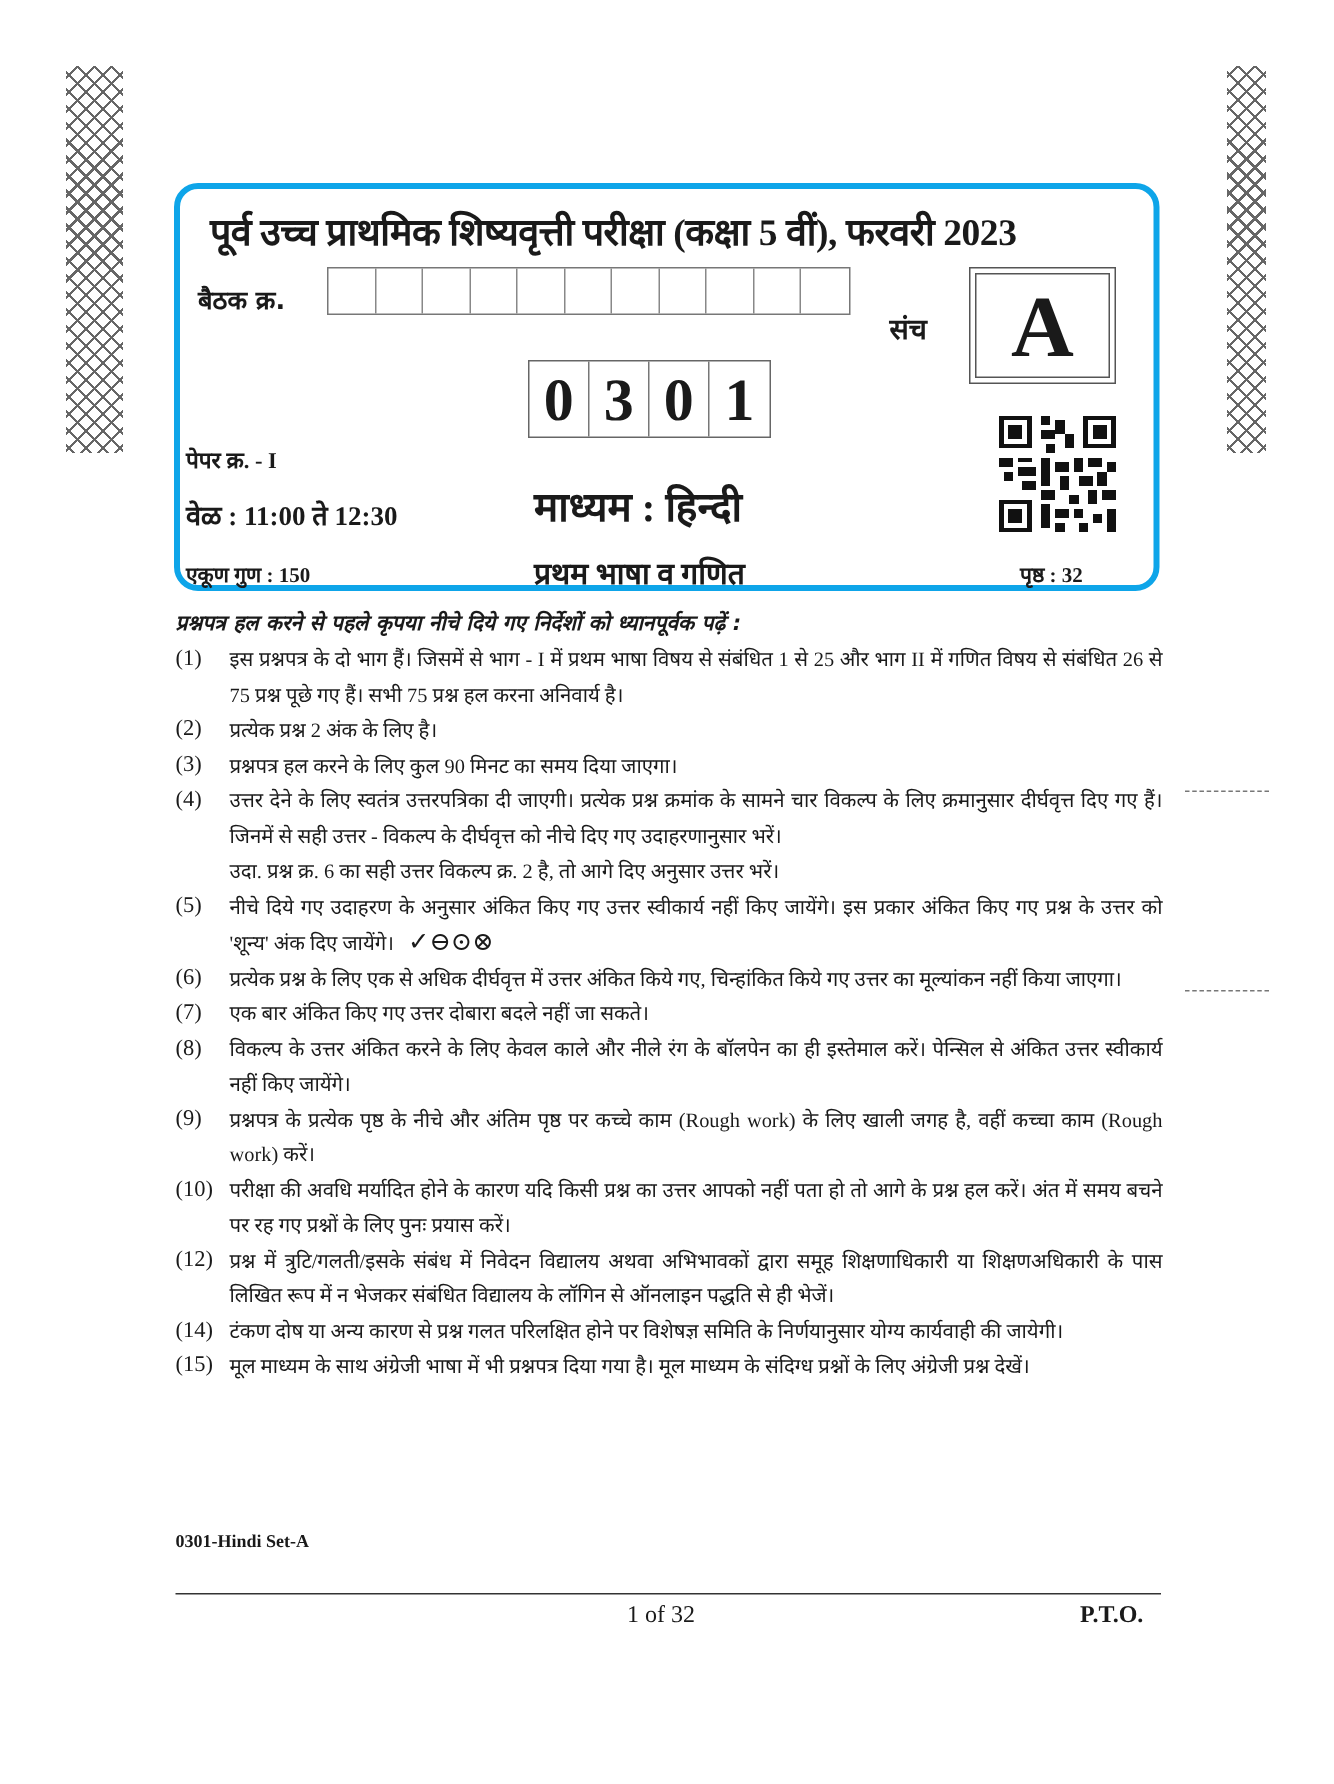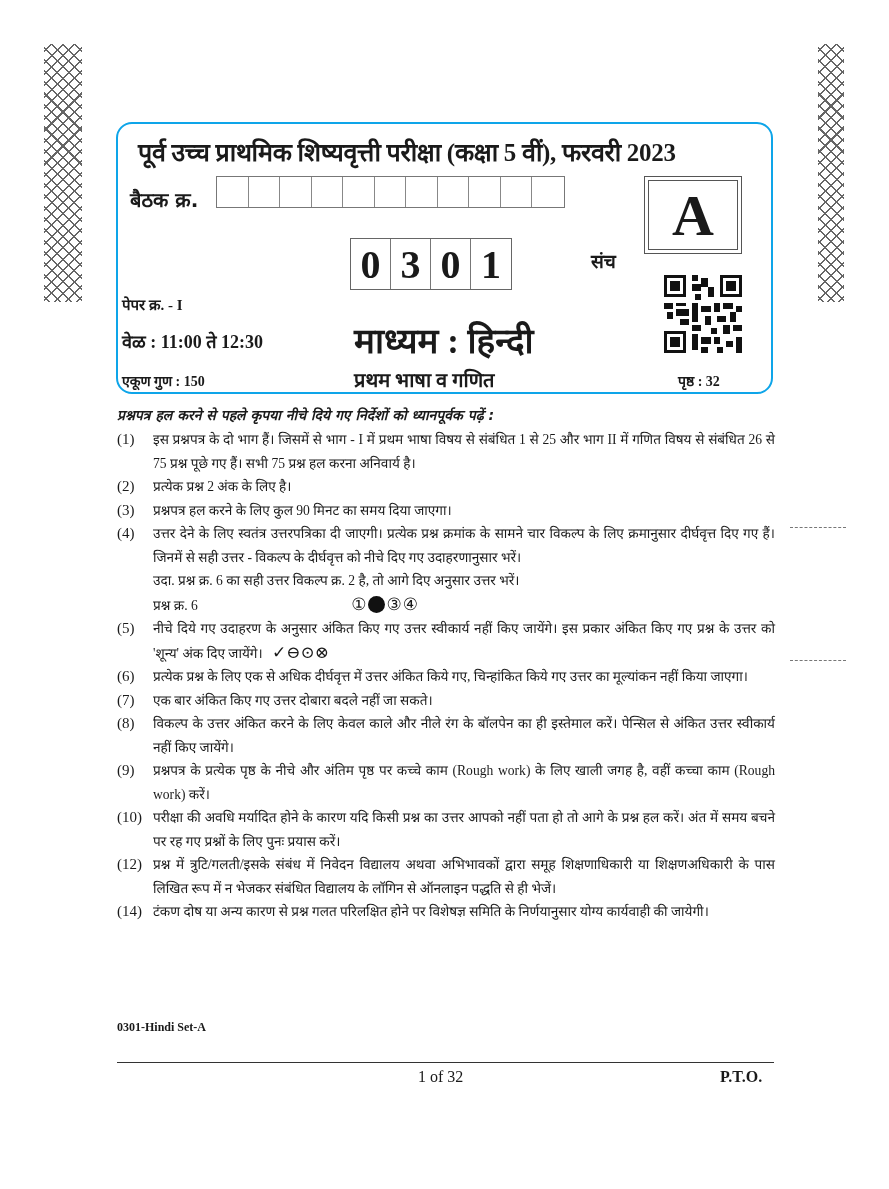--- a/index.html
+++ b/index.html
@@ -8,46 +8,46 @@
 
   .side-pattern { position: absolute; top: 44px; width: 38px; height: 258px;
     background-image:
       repeating-linear-gradient(45deg, transparent 0 3px, #333 3px 4.5px, transparent 4.5px 8px),
       repeating-linear-gradient(-45deg, transparent 0 3px, #333 3px 4.5px, transparent 4.5px 8px);
     opacity: 0.75; }
   .side-pattern.left { left: 44px; }
   .side-pattern.right { left: 818px; width: 26px; }
 
   .header-box { position: absolute; left: 116px; top: 122px; width: 657px; height: 272px;
-    border: 2px solid #0ea5e9; border-radius: 16px; }
+    border: 4px solid #0ea5e9; border-radius: 16px; }
   .title { position: absolute; left: 20px; top: 10px; width: 620px; font-size: 25px; font-weight: bold;
     white-space: nowrap; letter-spacing: -0.3px; }
-  .seat-label { position: absolute; left: 12px; top: 62px; font-size: 20px; font-weight: bold;
+  .seat-label { position: absolute; left: 12px; top: 62px; font-size: 17px; font-weight: bold;
     font-family: "DejaVu Sans", sans-serif; }
   .seat-boxes { position: absolute; left: 98px; top: 52px; display: flex; border: 1px solid #777; }
   .seat-box { width: 31.5px; height: 30px; border-right: 1px solid #888; }
   .seat-box:last-child { border-right: none; }
 
-  .set-label { position: absolute; left: 473px; top: 80px; font-size: 19px; font-weight: bold; margin-top: 44px; }
+  .set-label { position: absolute; left: 473px; top: 80px; font-size: 19px; font-weight: bold; }
   .set-box { position: absolute; left: 526px; top: 52px; width: 98px; height: 78px;
     border: 1px solid #555; padding: 3px; }
   .set-inner { width: 100%; height: 100%; border: 1.5px solid #555; display: flex;
     align-items: center; justify-content: center; font-size: 58px; font-weight: bold; }
 
   .code-boxes { position: absolute; left: 232px; top: 114px; display: flex; border: 1px solid #666; }
   .code-box { width: 40px; height: 50px; border-right: 1px solid #777; display: flex;
     align-items: center; justify-content: center; font-size: 40px; font-weight: bold; }
   .code-box:last-child { border-right: none; }
 
   .qr { position: absolute; left: 546px; top: 150px; width: 78px; height: 80px; }
 
   .paper-no { position: absolute; left: 4px; top: 170px; font-size: 15px; font-weight: bold; }
   .time { position: absolute; left: 4px; top: 205px; font-size: 18px; font-weight: bold; }
   .marks { position: absolute; left: 4px; top: 247px; font-size: 14px; font-weight: bold; }
-  .medium { position: absolute; left: 236px; top: 192px; font-size: 35px; font-weight: bold; }
+  .medium { position: absolute; left: 236px; top: 192px; font-size: 27px; font-weight: bold; }
   .subject { position: absolute; left: 236px; top: 242px; font-size: 20px; font-weight: bold; }
   .pages { position: absolute; left: 560px; top: 247px; font-size: 14px; font-weight: bold; text-align: right; }
 
   .instr-heading { position: absolute; left: 117px; top: 405px; font-size: 14px; font-weight: bold;
     font-family: "DejaVu Sans", sans-serif; font-style: italic; }
   .instructions { position: absolute; left: 117px; top: 428px; width: 658px; list-style: none; }
   .instr { display: flex; font-size: 13.6px; line-height: 23.5px; }
   .instr .num { width: 36px; flex: 0 0 36px; font-size: 15px; }
   .instr .text { flex: 1; text-align: justify; }
   .instr .sub { display: block; }
@@ -163,24 +163,20 @@
   </li>
   <li class="instr">
     <span class="num">(3)</span>
     <span class="text">प्रश्नपत्र हल करने के लिए कुल 90 मिनट का समय दिया जाएगा।</span>
   </li>
   <li class="instr">
     <span class="num">(4)</span>
     <span class="text">
       <span class="sub">उत्तर देने के लिए स्वतंत्र उत्तरपत्रिका दी जाएगी। प्रत्येक प्रश्न क्रमांक के सामने चार विकल्प के लिए क्रमानुसार दीर्घवृत्त दिए गए हैं। जिनमें से सही उत्तर - विकल्प के दीर्घवृत्त को नीचे दिए गए उदाहरणानुसार भरें।</span>
       <span class="sub">उदा. प्रश्न क्र. 6 का सही उत्तर विकल्प क्र. 2 है, तो आगे दिए अनुसार उत्तर भरें।</span>
-      <span class="sub">
-        <span>प्रश्न क्र. 6</span>
-        <span class="bubbles"><span>①</span><span class="filled"></span><span>③</span><span>④</span></span>
-      </span>
     </span>
   </li>
   <li class="instr">
     <span class="num">(5)</span>
     <span class="text">
       <span>नीचे दिये गए उदाहरण के अनुसार अंकित किए गए उत्तर स्वीकार्य नहीं किए जायेंगे। इस प्रकार अंकित किए गए प्रश्न के उत्तर को 'शून्य' अंक दिए जायेंगे।</span>
       <span class="bubbles2">✓⊖⊙⊗</span>
     </span>
   </li>
   <li class="instr">
@@ -204,20 +200,24 @@
     <span class="text">परीक्षा की अवधि मर्यादित होने के कारण यदि किसी प्रश्न का उत्तर आपको नहीं पता हो तो आगे के प्रश्न हल करें। अंत में समय बचने पर रह गए प्रश्नों के लिए पुनः प्रयास करें।</span>
   </li>
   <li class="instr">
     <span class="num">(12)</span>
     <span class="text">प्रश्न में त्रुटि/गलती/इसके संबंध में निवेदन विद्यालय अथवा अभिभावकों द्वारा समूह शिक्षणाधिकारी या शिक्षणअधिकारी के पास लिखित रूप में न भेजकर संबंधित विद्यालय के लॉगिन से ऑनलाइन पद्धति से ही भेजें।</span>
   </li>
   <li class="instr">
     <span class="num">(14)</span>
     <span class="text">टंकण दोष या अन्य कारण से प्रश्न गलत परिलक्षित होने पर विशेषज्ञ समिति के निर्णयानुसार योग्य कार्यवाही की जायेगी।</span>
   </li>
+  <li class="instr">
+    <span class="num">(15)</span>
+    <span class="text">मूल माध्यम के साथ अंग्रेजी भाषा में भी प्रश्नपत्र दिया गया है। मूल माध्यम के संदिग्ध प्रश्नों के लिए अंग्रेजी प्रश्न देखें।</span>
+  </li>
 </ul>
 
 <div class="cut-mark" style="top:527px"></div>
 <div class="cut-mark" style="top:660px"></div>
 
 <div class="footer-line"></div>
 <div class="footer-left">0301-Hindi Set-A</div>
 <div class="footer-center">1 of 32</div>
 <div class="footer-right">P.T.O.</div>
 

